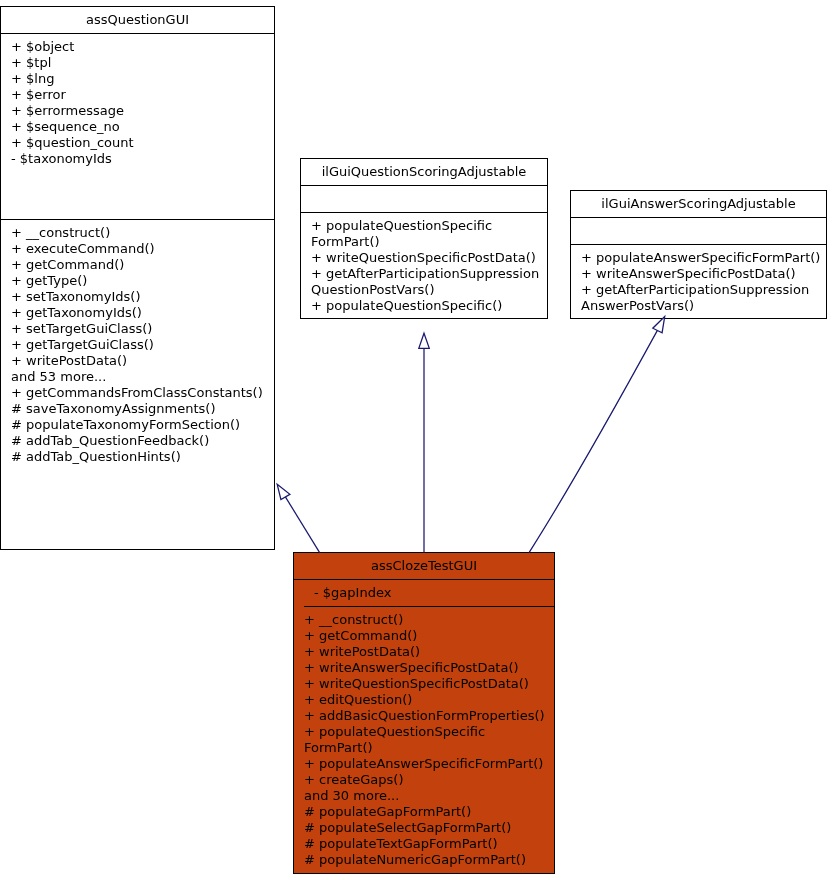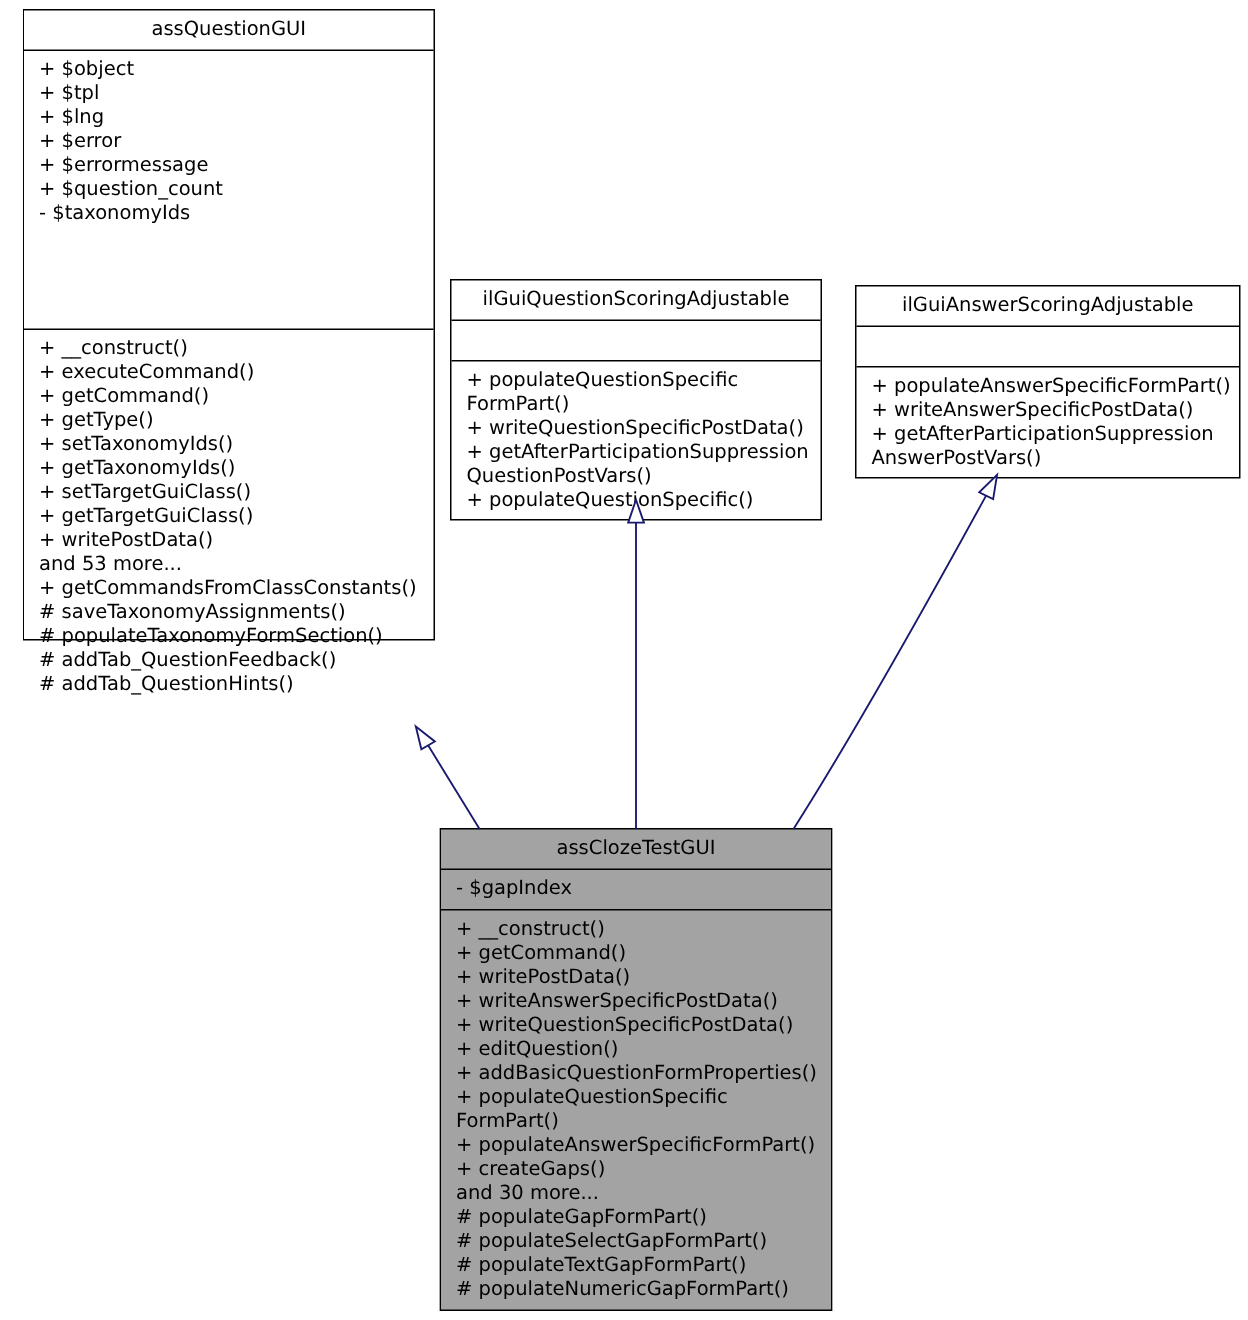--- a/index.html
+++ b/index.html
@@ -4,41 +4,42 @@
 <title>assClozeTestGUI Class Inheritance Diagram</title>
 <style>
   html, body { margin:0; padding:0; background:#ffffff; }
   body { width:832px; height:880px; overflow:hidden;
          font-family:"DejaVu Sans","Liberation Sans",sans-serif;
          font-size:13px; line-height:16px; color:#000000; }
   #stage { position:relative; width:832px; height:880px; background:#ffffff; }
   svg.edge-layer { position:absolute; left:0; top:0; width:832px; height:880px; overflow:visible; z-index:2; }
   .node { position:absolute; box-sizing:border-box; border:1px solid #000000;
           background:#ffffff; will-change:transform; }
-  .node.highlight { background:#a3a3a3; }
+  .node.highlight { background:#c2410c; }
   .node-title { box-sizing:border-box; text-align:center; font-size:13px; line-height:16px;
                 border-bottom:1px solid #000000; padding-top:5px; }
   .node-section { box-sizing:border-box; border-bottom:1px solid #000000;
                   font-size:13px; line-height:16px; padding:5px 4px 5px 10px; }
   .node-section.last { border-bottom:none; }
   .member { white-space:pre-wrap; }
 </style>
 </head>
 <body>
 
 <div id="stage">
 
-  <div class="node" style="left:15px;top:6px;width:275px;height:421px;">
+  <div class="node" style="left:0;top:6px;width:275px;height:544px;">
     <div class="node-title" style="height:27px;">assQuestionGUI</div>
     <div class="node-section" style="height:186px;">
       <div class="member">+ $object</div>
       <div class="member">+ $tpl</div>
       <div class="member">+ $lng</div>
       <div class="member">+ $error</div>
       <div class="member">+ $errormessage</div>
+      <div class="member">+ $sequence_no</div>
       <div class="member">+ $question_count</div>
       <div class="member">- $taxonomyIds</div>
     </div>
     <div class="node-section last">
       <div class="member">+ __construct()</div>
       <div class="member">+ executeCommand()</div>
       <div class="member">+ getCommand()</div>
       <div class="member">+ getType()</div>
       <div class="member">+ setTaxonomyIds()</div>
       <div class="member">+ getTaxonomyIds()</div>
@@ -47,21 +48,21 @@
       <div class="member">+ writePostData()</div>
       <div class="member">and 53 more...</div>
       <div class="member">+ getCommandsFromClassConstants()</div>
       <div class="member"># saveTaxonomyAssignments()</div>
       <div class="member"># populateTaxonomyFormSection()</div>
       <div class="member"># addTab_QuestionFeedback()</div>
       <div class="member"># addTab_QuestionHints()</div>
     </div>
   </div>
 
-  <div class="node" style="left:300px;top:186px;width:248px;height:161px;">
+  <div class="node" style="left:300px;top:158px;width:248px;height:161px;">
     <div class="node-title" style="height:27px;">ilGuiQuestionScoringAdjustable</div>
     <div class="node-section" style="height:27px;">
     </div>
     <div class="node-section last">
       <div class="member">+ populateQuestionSpecific
 FormPart()</div>
       <div class="member">+ writeQuestionSpecificPostData()</div>
       <div class="member">+ getAfterParticipationSuppression
 QuestionPostVars()</div>
       <div class="member">+ populateQuestionSpecific()</div>
@@ -75,21 +76,21 @@
     <div class="node-section last">
       <div class="member">+ populateAnswerSpecificFormPart()</div>
       <div class="member">+ writeAnswerSpecificPostData()</div>
       <div class="member">+ getAfterParticipationSuppression
 AnswerPostVars()</div>
     </div>
   </div>
 
   <div class="node highlight" style="left:293px;top:552px;width:262px;height:322px;">
     <div class="node-title" style="height:27px;">assClozeTestGUI</div>
-    <div class="node-section" style="height:27px;">
+    <div class="node-section" style="height:27px;margin-left:10px;">
       <div class="member">- $gapIndex</div>
     </div>
     <div class="node-section last">
       <div class="member">+ __construct()</div>
       <div class="member">+ getCommand()</div>
       <div class="member">+ writePostData()</div>
       <div class="member">+ writeAnswerSpecificPostData()</div>
       <div class="member">+ writeQuestionSpecificPostData()</div>
       <div class="member">+ editQuestion()</div>
       <div class="member">+ addBasicQuestionFormProperties()</div>

